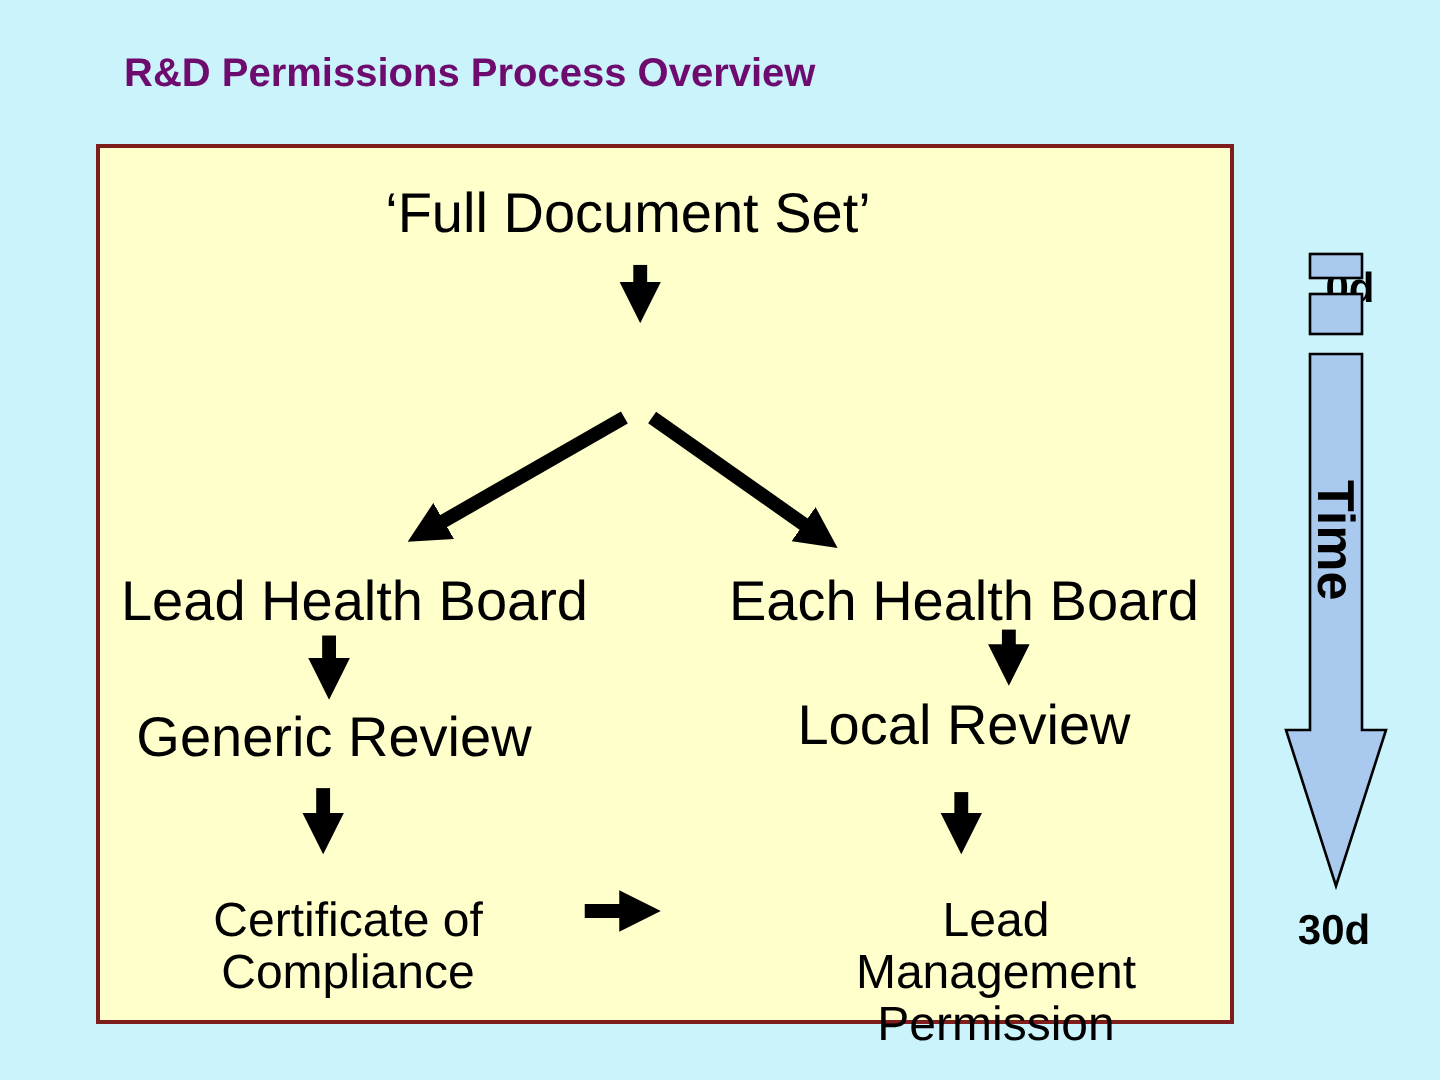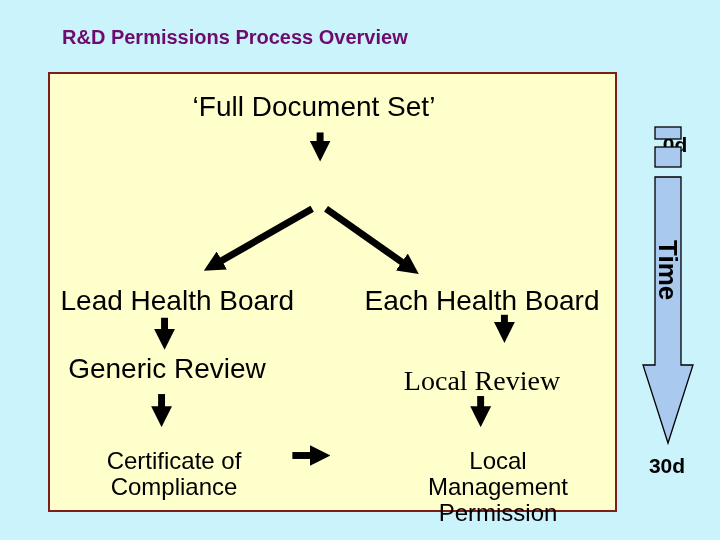--- a/index.html
+++ b/index.html
@@ -58,23 +58,23 @@
     <line x1="458" y1="243" x2="458" y2="256" marker-end="url(#ah)"></line>
     <line x1="112" y1="323" x2="112" y2="341" marker-end="url(#ah)"></line>
     <line x1="434" y1="325" x2="434" y2="341" marker-end="url(#ah)"></line>
     <line x1="244" y1="385" x2="267" y2="385" marker-end="url(#ah)"></line>
   </svg>
 
   <div class="label" style="left:114px;top:18px;width:300px;">‘Full Document Set’</div>
   <div class="label" style="left:4px;top:212px;width:240px;text-align:right;">Lead Health Board</div>
   <div class="label" style="left:312px;top:212px;width:240px;">Each Health Board</div>
   <div class="label" style="left:7px;top:280px;width:220px;">Generic Review</div>
-  <div class="label" style="left:322px;top:292px;width:220px;font-family:Liberation Serif, serif;">Local Review</div>
+  <div class="label" style="left:322px;top:274px;width:220px;">Local Review</div>
   <div class="label small" style="left:9px;top:374px;width:230px;">Certificate of Compliance</div>
-  <div class="label small" style="left:358px;top:374px;width:180px;">Local Management Permission</div>
+  <div class="label small" style="left:358px;top:374px;width:180px;">Lead Management Permission</div>
 </div>
 
 <div class="tl-label" style="left:655px;top:94px;width:40px;margin-top:39px;">0d</div>
 
 <svg class="timeline-svg" viewBox="0 0 66 335" aria-hidden="true">
   <rect x="20" y="7" width="26" height="12"></rect>
   <rect x="20" y="27" width="26" height="20"></rect>
   <polygon points="20,57 46,57 46,245 58,245 33,323 8,245 20,245"></polygon>
   <text transform="translate(24,120) rotate(90)">Time</text>
 </svg>

